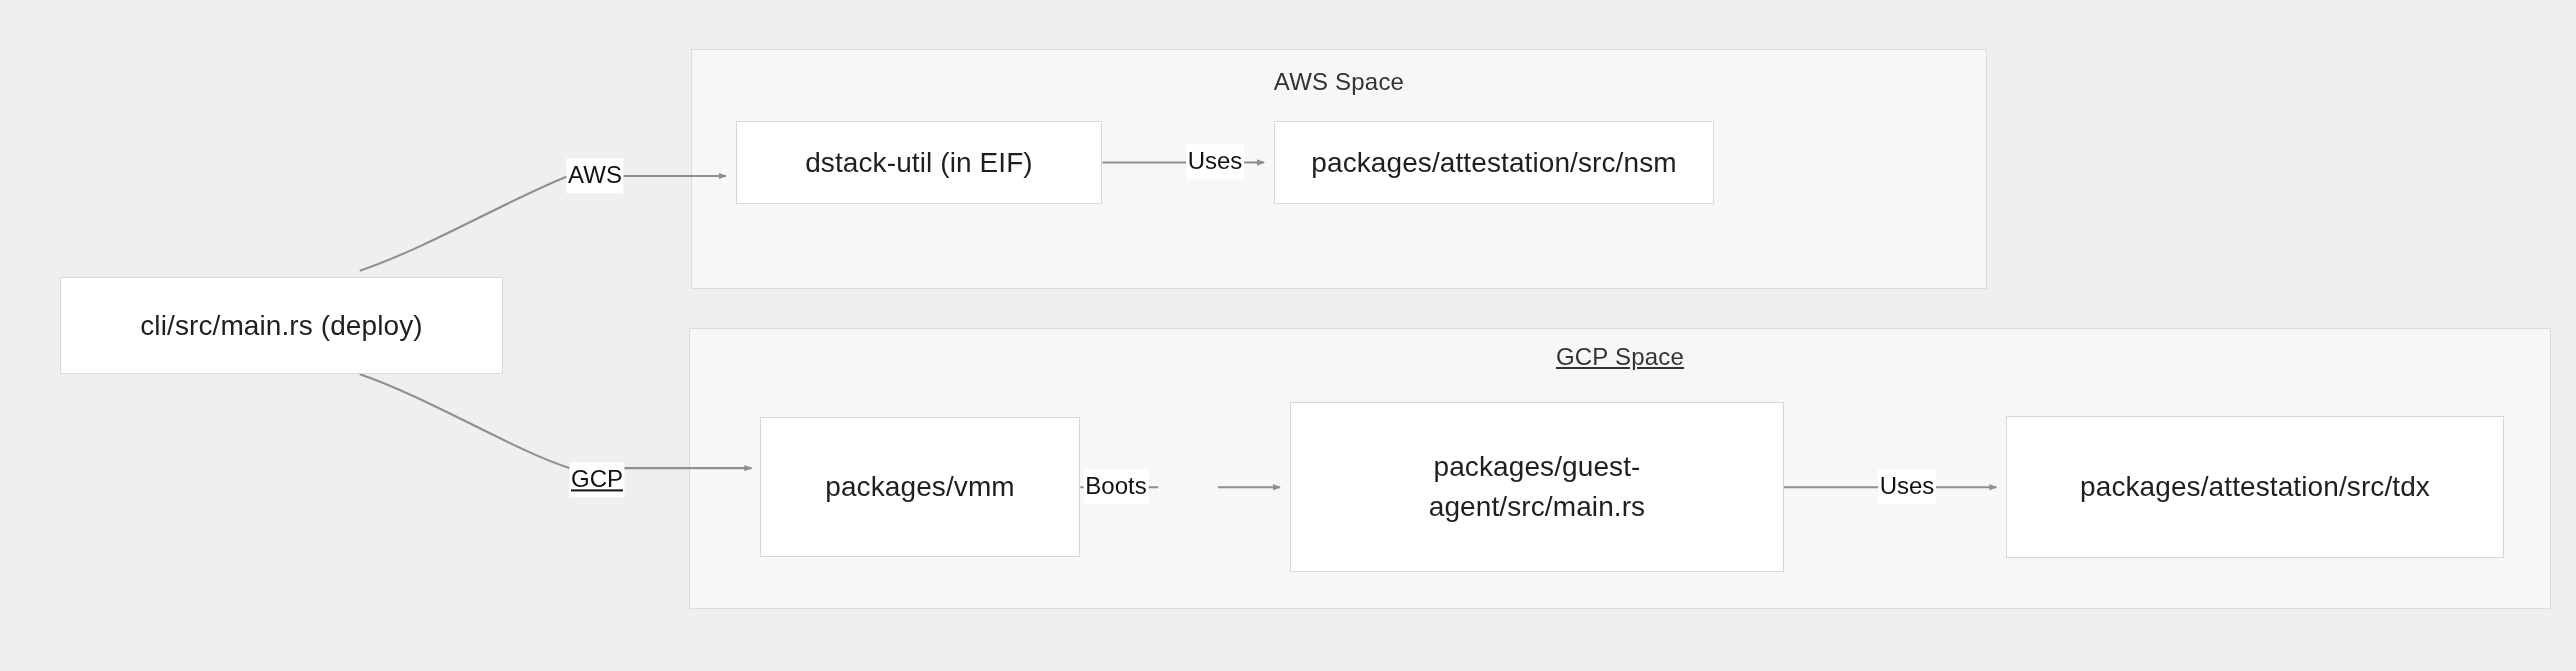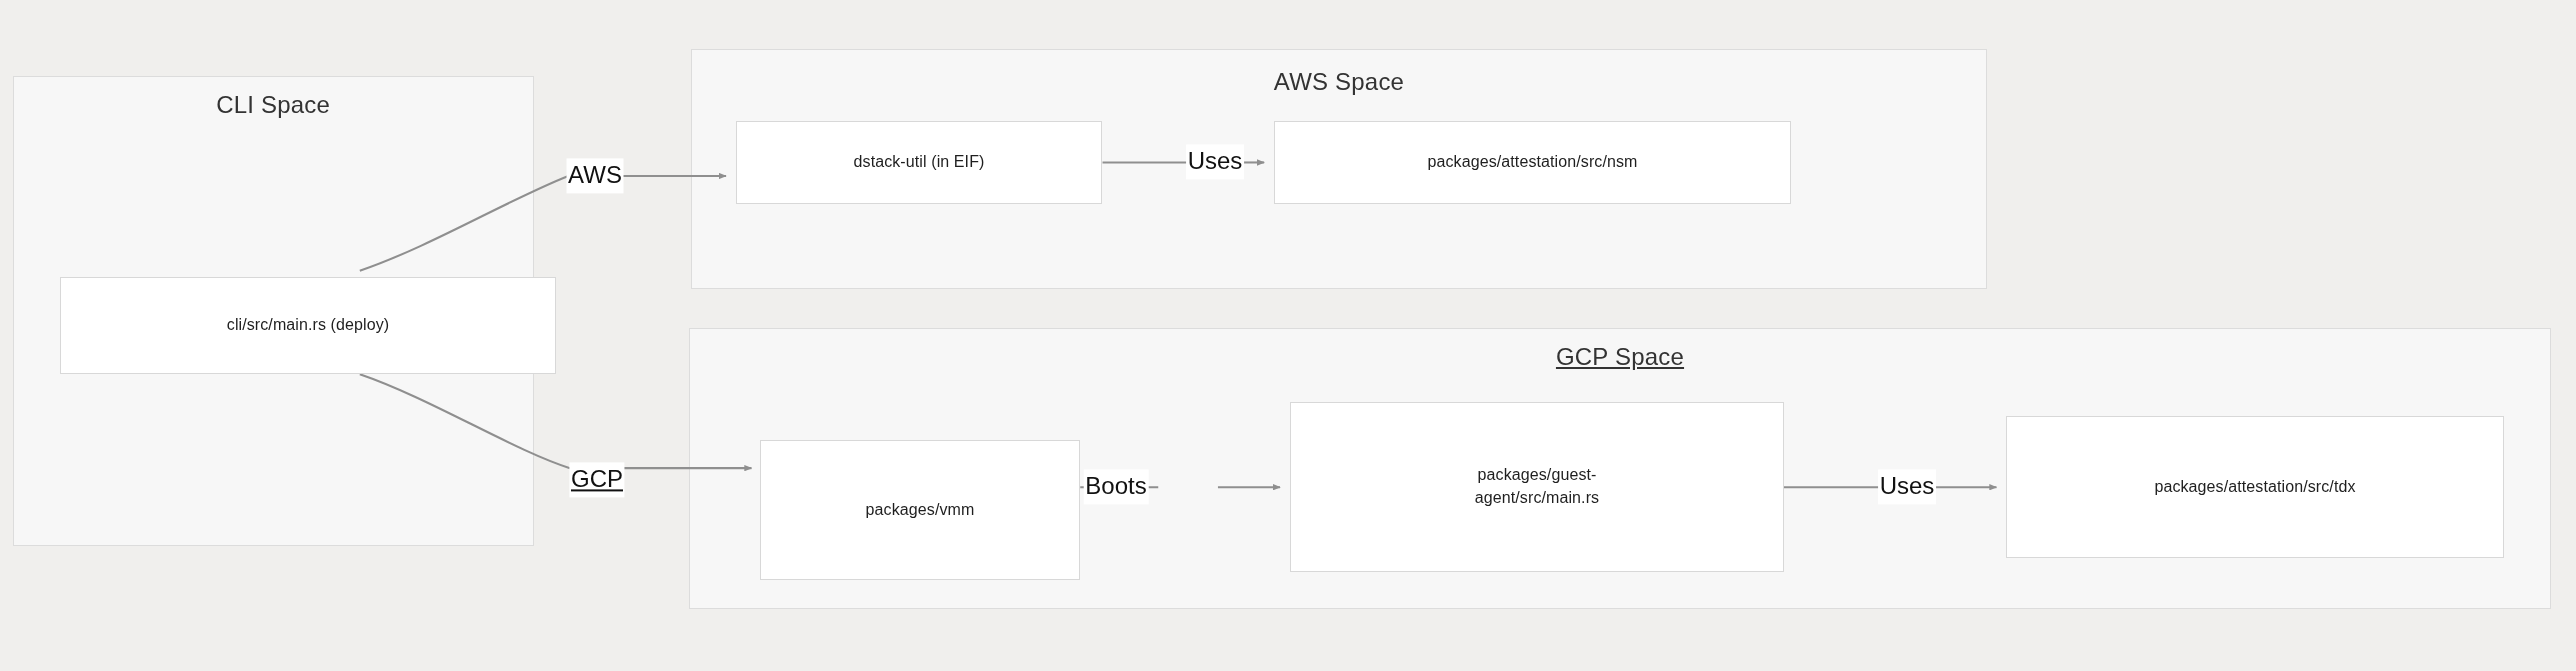--- a/index.html
+++ b/index.html
@@ -43,44 +43,41 @@
   }
   .node {
     position: absolute;
     background: #ffffff;
     border: 0.8px solid #d8d8d8;
     box-sizing: border-box;
     display: flex;
     align-items: center;
     justify-content: center;
     text-align: center;
-    font-size: 16px;
+    font-size: 28px;
     color: #1f1f1f;
     line-height: 1.42;
     letter-spacing: 0.1px;
   }
   .edge-label {
     position: absolute;
     background: #ffffff;
     font-size: 24px;
     color: #111111;
     line-height: 1;
     padding: 4.8px 1.6px 6.4px 1.6px;
     white-space: nowrap;
     transform: translate(-50%, -50%);
   }
 </style>
 </head>
 <body>
 
 <div id="canvas">
 
-  <div class="cluster" style="left:12.7px; top:76px; width:521px; height:470px;">
-    <div class="cluster-title" style="top:13.5px;">CLI Space</div>
-  </div>
 
   <div class="cluster" style="left:691px; top:49px; width:1296px; height:240px;">
     <div class="cluster-title" style="top:17.5px;">AWS Space</div>
   </div>
 
   <div class="cluster" style="left:689px; top:328px; width:1862px; height:281px;">
     <div class="cluster-title" style="top:13.5px;text-decoration:underline;">GCP Space</div>
   </div>
 
   <svg class="edges" viewBox="0 0 3236 844" xmlns="http://www.w3.org/2000/svg">
@@ -102,33 +99,33 @@
       <path d="M2430,612 L2508,612" marker-end="url(#arrow)"></path>
     </g>
   </svg>
 
   <div class="edge-label" style="left:595px; top:176px;">AWS</div>
   <div class="edge-label" style="left:597px; top:480px;text-decoration:underline;">GCP</div>
   <div class="edge-label" style="left:1215px; top:162px;">Uses</div>
   <div class="edge-label" style="left:1116px; top:487px;">Boots</div>
   <div class="edge-label" style="left:1907px; top:487px;">Uses</div>
 
-  <div class="node" style="left:60px; top:277px; width:496px; height:97px;">
+  <div class="node" style="left:60px; top:277px; width:443px; height:97px;">
     <span>cli/src/main.rs (deploy)</span>
   </div>
 
   <div class="node" style="left:736px; top:121px; width:366px; height:83px;">
     <span>dstack-util (in EIF)</span>
   </div>
 
-  <div class="node" style="left:1274px; top:121px; width:517px; height:83px;">
+  <div class="node" style="left:1274px; top:121px; width:440px; height:83px;">
     <span>packages/attestation/src/nsm</span>
   </div>
 
-  <div class="node" style="left:760px; top:440px; width:320px; height:140px;">
+  <div class="node" style="left:760px; top:417px; width:320px; height:140px;">
     <span>packages/vmm</span>
   </div>
 
   <div class="node" style="left:2006px; top:416px; width:498px; height:142px;">
     <span>packages/attestation/src/tdx</span>
   </div>
 
   <div class="node" style="left:1290px; top:402px; width:494px; height:170px; flex-direction:column;">
     <span>packages/guest-</span>
     <span>agent/src/main.rs</span>

